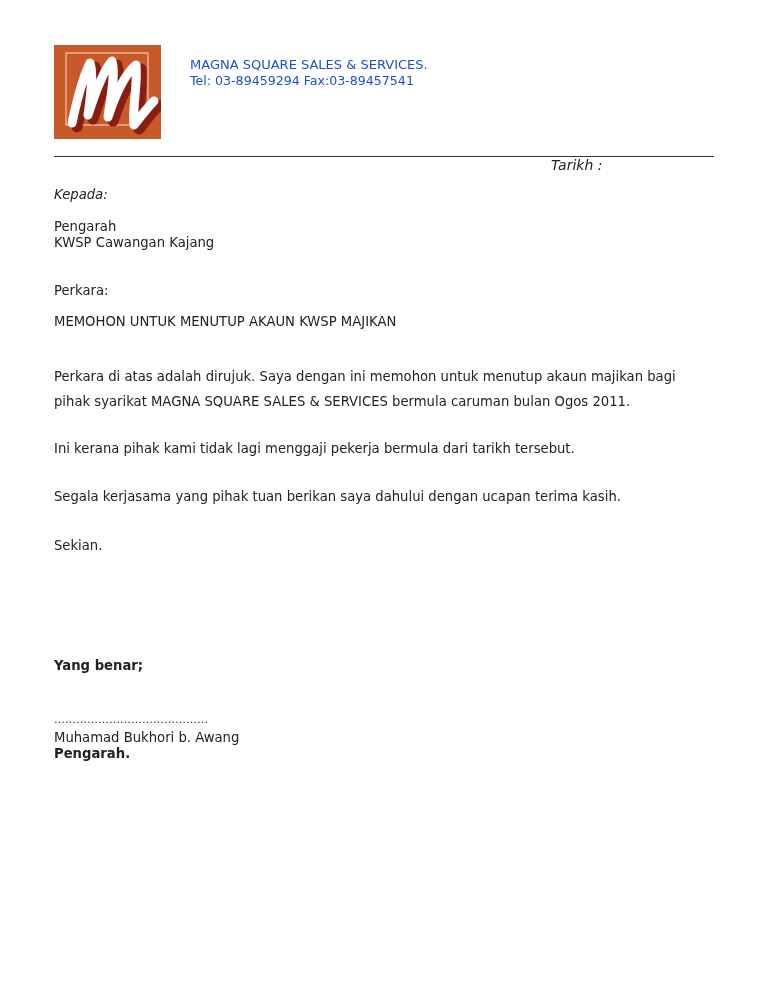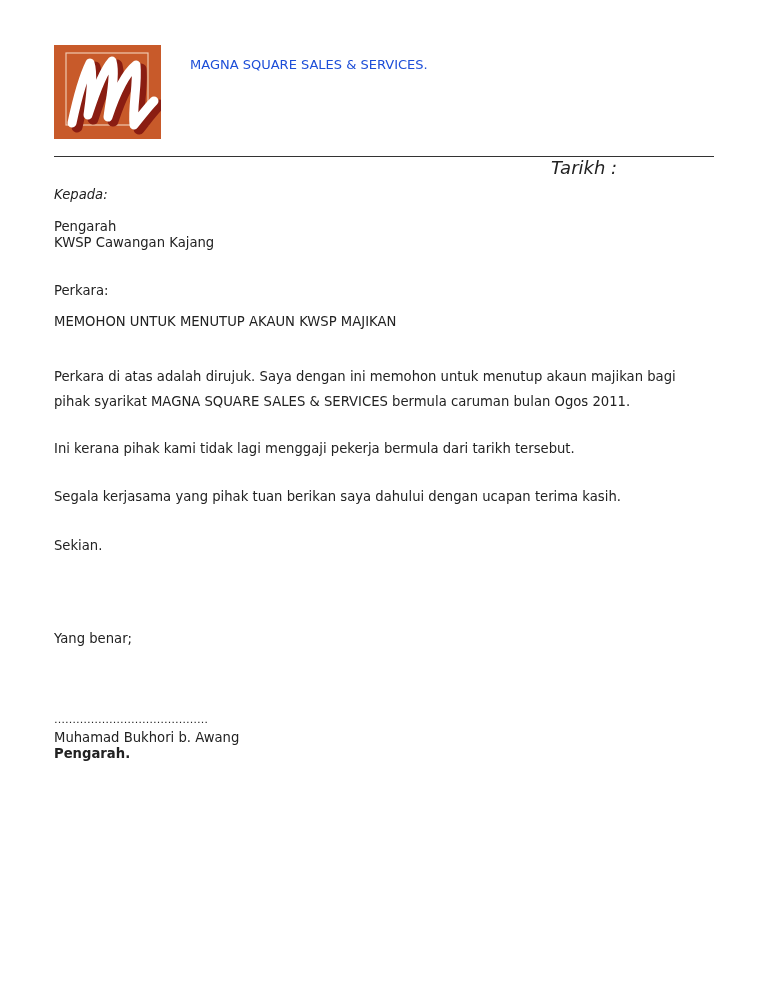--- a/index.html
+++ b/index.html
@@ -2,41 +2,42 @@
 <html><head>
 <meta charset="utf-8">
 <style>
   html, body { margin: 0; padding: 0; background: #ffffff; }
   body { width: 768px; height: 994px; position: relative; overflow: hidden;
          font-family: "DejaVu Sans", sans-serif; color: #1e1e1e; }
   .logo { position: absolute; left: 54px; top: 45px; width: 107px; height: 94px; }
   .company { position: absolute; left: 190px; top: 57px; font-size: 12.6px; line-height: 15.5px; color: #1d4ed8; }
   .company .name { font-size: 13px; }
   .rule { position: absolute; left: 54px; top: 156px; width: 660px; height: 0; border-top: 1px solid #333; }
-  .tarikh { position: absolute; left: 551px; top: 157px; font-size: 18px; font-style: italic; color: #222; }
+  .tarikh { position: absolute; left: 551px; top: 157px; font-size: 14px; font-style: italic; color: #222; }
   .txt { position: absolute; left: 54px; font-size: 13.2px; color: #222; white-space: nowrap; }
   .it { font-style: italic; }
   .para { line-height: 25px; }
 </style>
 </head>
 <body>
 
 <div class="logo">
   <svg width="107" height="94" viewBox="0 0 107 94">
     <rect x="0" y="0" width="107" height="94" fill="#c85a2a"></rect>
     <rect x="12" y="8" width="82" height="72" fill="none" stroke="#f0c8b0" stroke-width="1.2"></rect>
 
     <path d="M18 78 C24 50 30 30 36 18 C40 30 36 55 34 70 C42 45 50 25 58 16 C62 30 56 55 54 72 C62 48 72 28 82 20 C84 40 78 62 80 80 C88 70 94 62 100 56" fill="none" stroke="#8a1d12" stroke-width="11" stroke-linecap="round" stroke-linejoin="round" transform="translate(5,4)"></path>
 
     <path d="M18 78 C24 50 30 30 36 18 C40 30 36 55 34 70 C42 45 50 25 58 16 C62 30 56 55 54 72 C62 48 72 28 82 20 C84 40 78 62 80 80 C88 70 94 62 100 56" fill="none" stroke="#ffffff" stroke-width="9" stroke-linecap="round" stroke-linejoin="round"></path>
   </svg>
 </div>
 
 <div class="company">
   <div class="name">MAGNA SQUARE SALES &amp; SERVICES.</div>
+  <div>Tel: 03-89459294 Fax:03-89457541</div>
 </div>
 
 <div class="rule"></div>
 
 <div class="tarikh">Tarikh :</div>
 
 <div class="txt it" style="top:187px;">Kepada:</div>
 <div class="txt" style="top:219px;">Pengarah</div>
 <div class="txt" style="top:235px;">KWSP Cawangan Kajang</div>
 
@@ -44,16 +45,16 @@
 <div class="txt" style="top:314px;">MEMOHON UNTUK MENUTUP AKAUN KWSP MAJIKAN</div>
 
 <div class="txt para" style="top:364px;">
   <div>Perkara di atas adalah dirujuk. Saya dengan ini memohon untuk menutup akaun majikan bagi</div>
   <div>pihak syarikat MAGNA SQUARE SALES &amp; SERVICES bermula caruman bulan Ogos 2011.</div>
 </div>
 <div class="txt" style="top:441px;">Ini kerana pihak kami tidak lagi menggaji pekerja bermula dari tarikh tersebut.</div>
 <div class="txt" style="top:489px;">Segala kerjasama yang pihak tuan berikan saya dahului dengan ucapan terima kasih.</div>
 <div class="txt" style="top:538px;">Sekian.</div>
 
-<div class="txt" style="top:631px;">Yang benar;</div>
+<div class="txt" style="top:658px;font-weight:bold;">Yang benar;</div>
 <div class="txt" style="top:713px; font-size:11px; letter-spacing:0px;">……………………………………</div>
 <div class="txt" style="top:730px;">Muhamad Bukhori b. Awang</div>
 <div class="txt" style="top:746px;font-weight:bold;">Pengarah.</div>
 
 </body></html>

